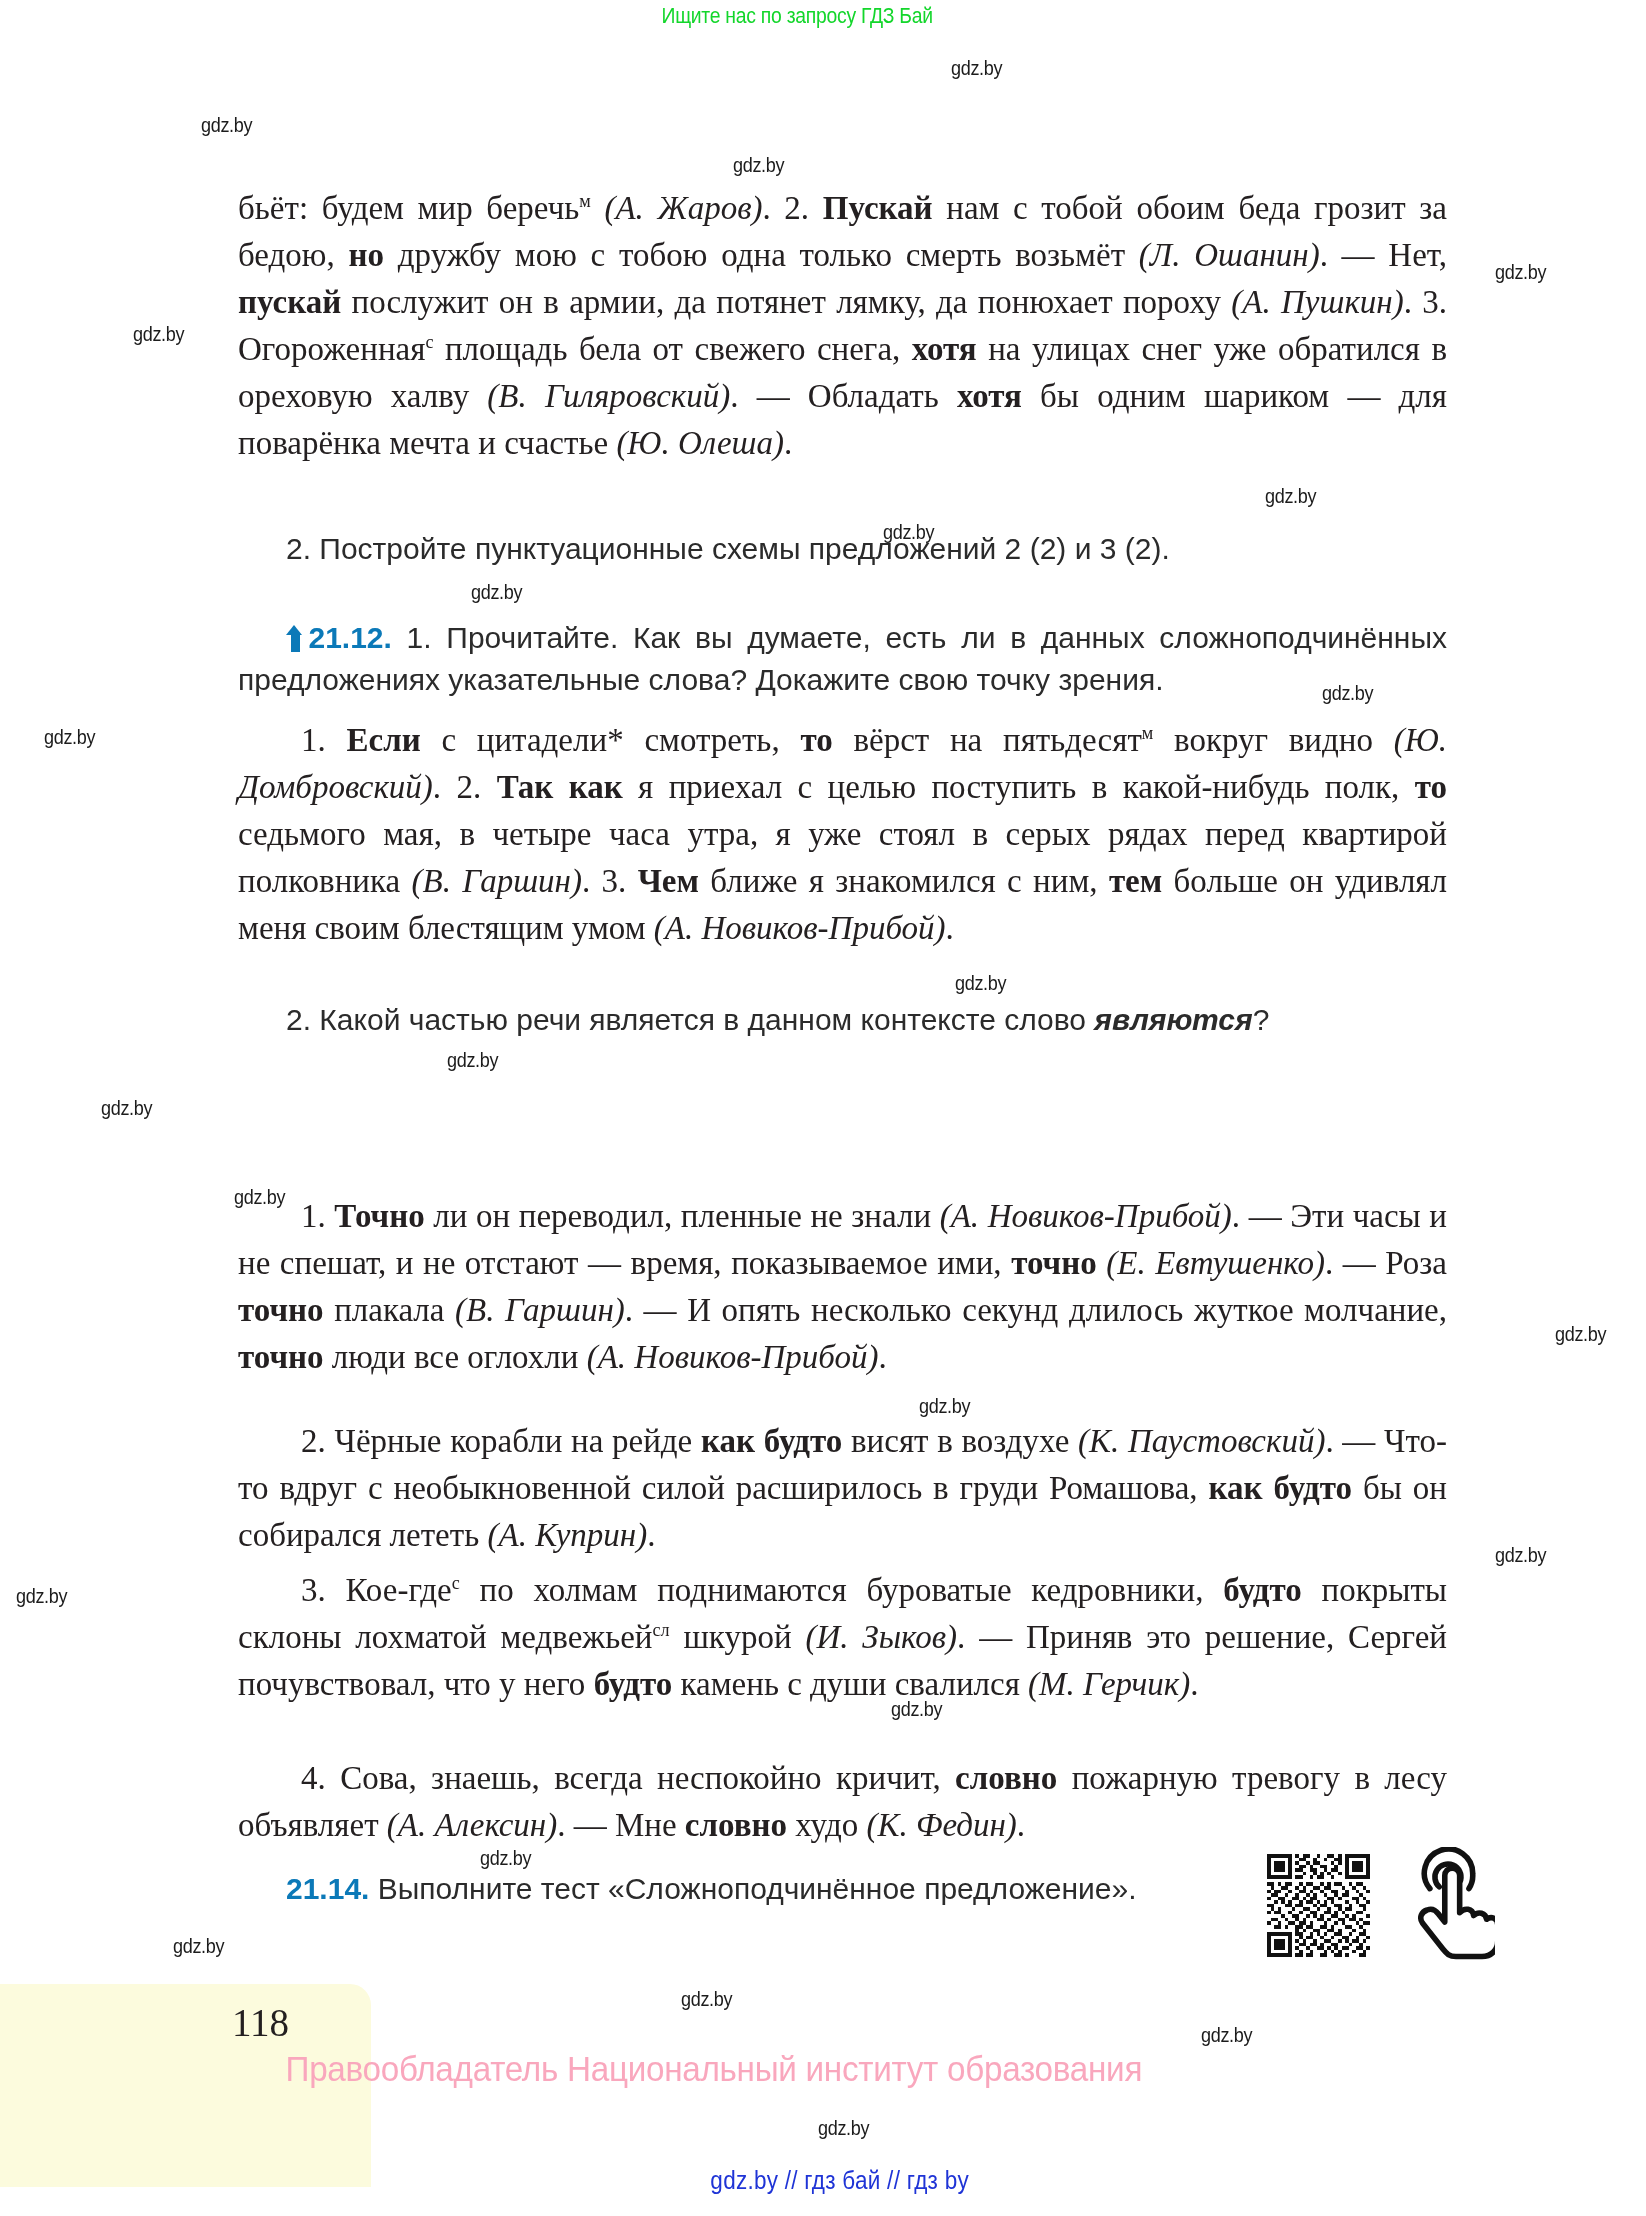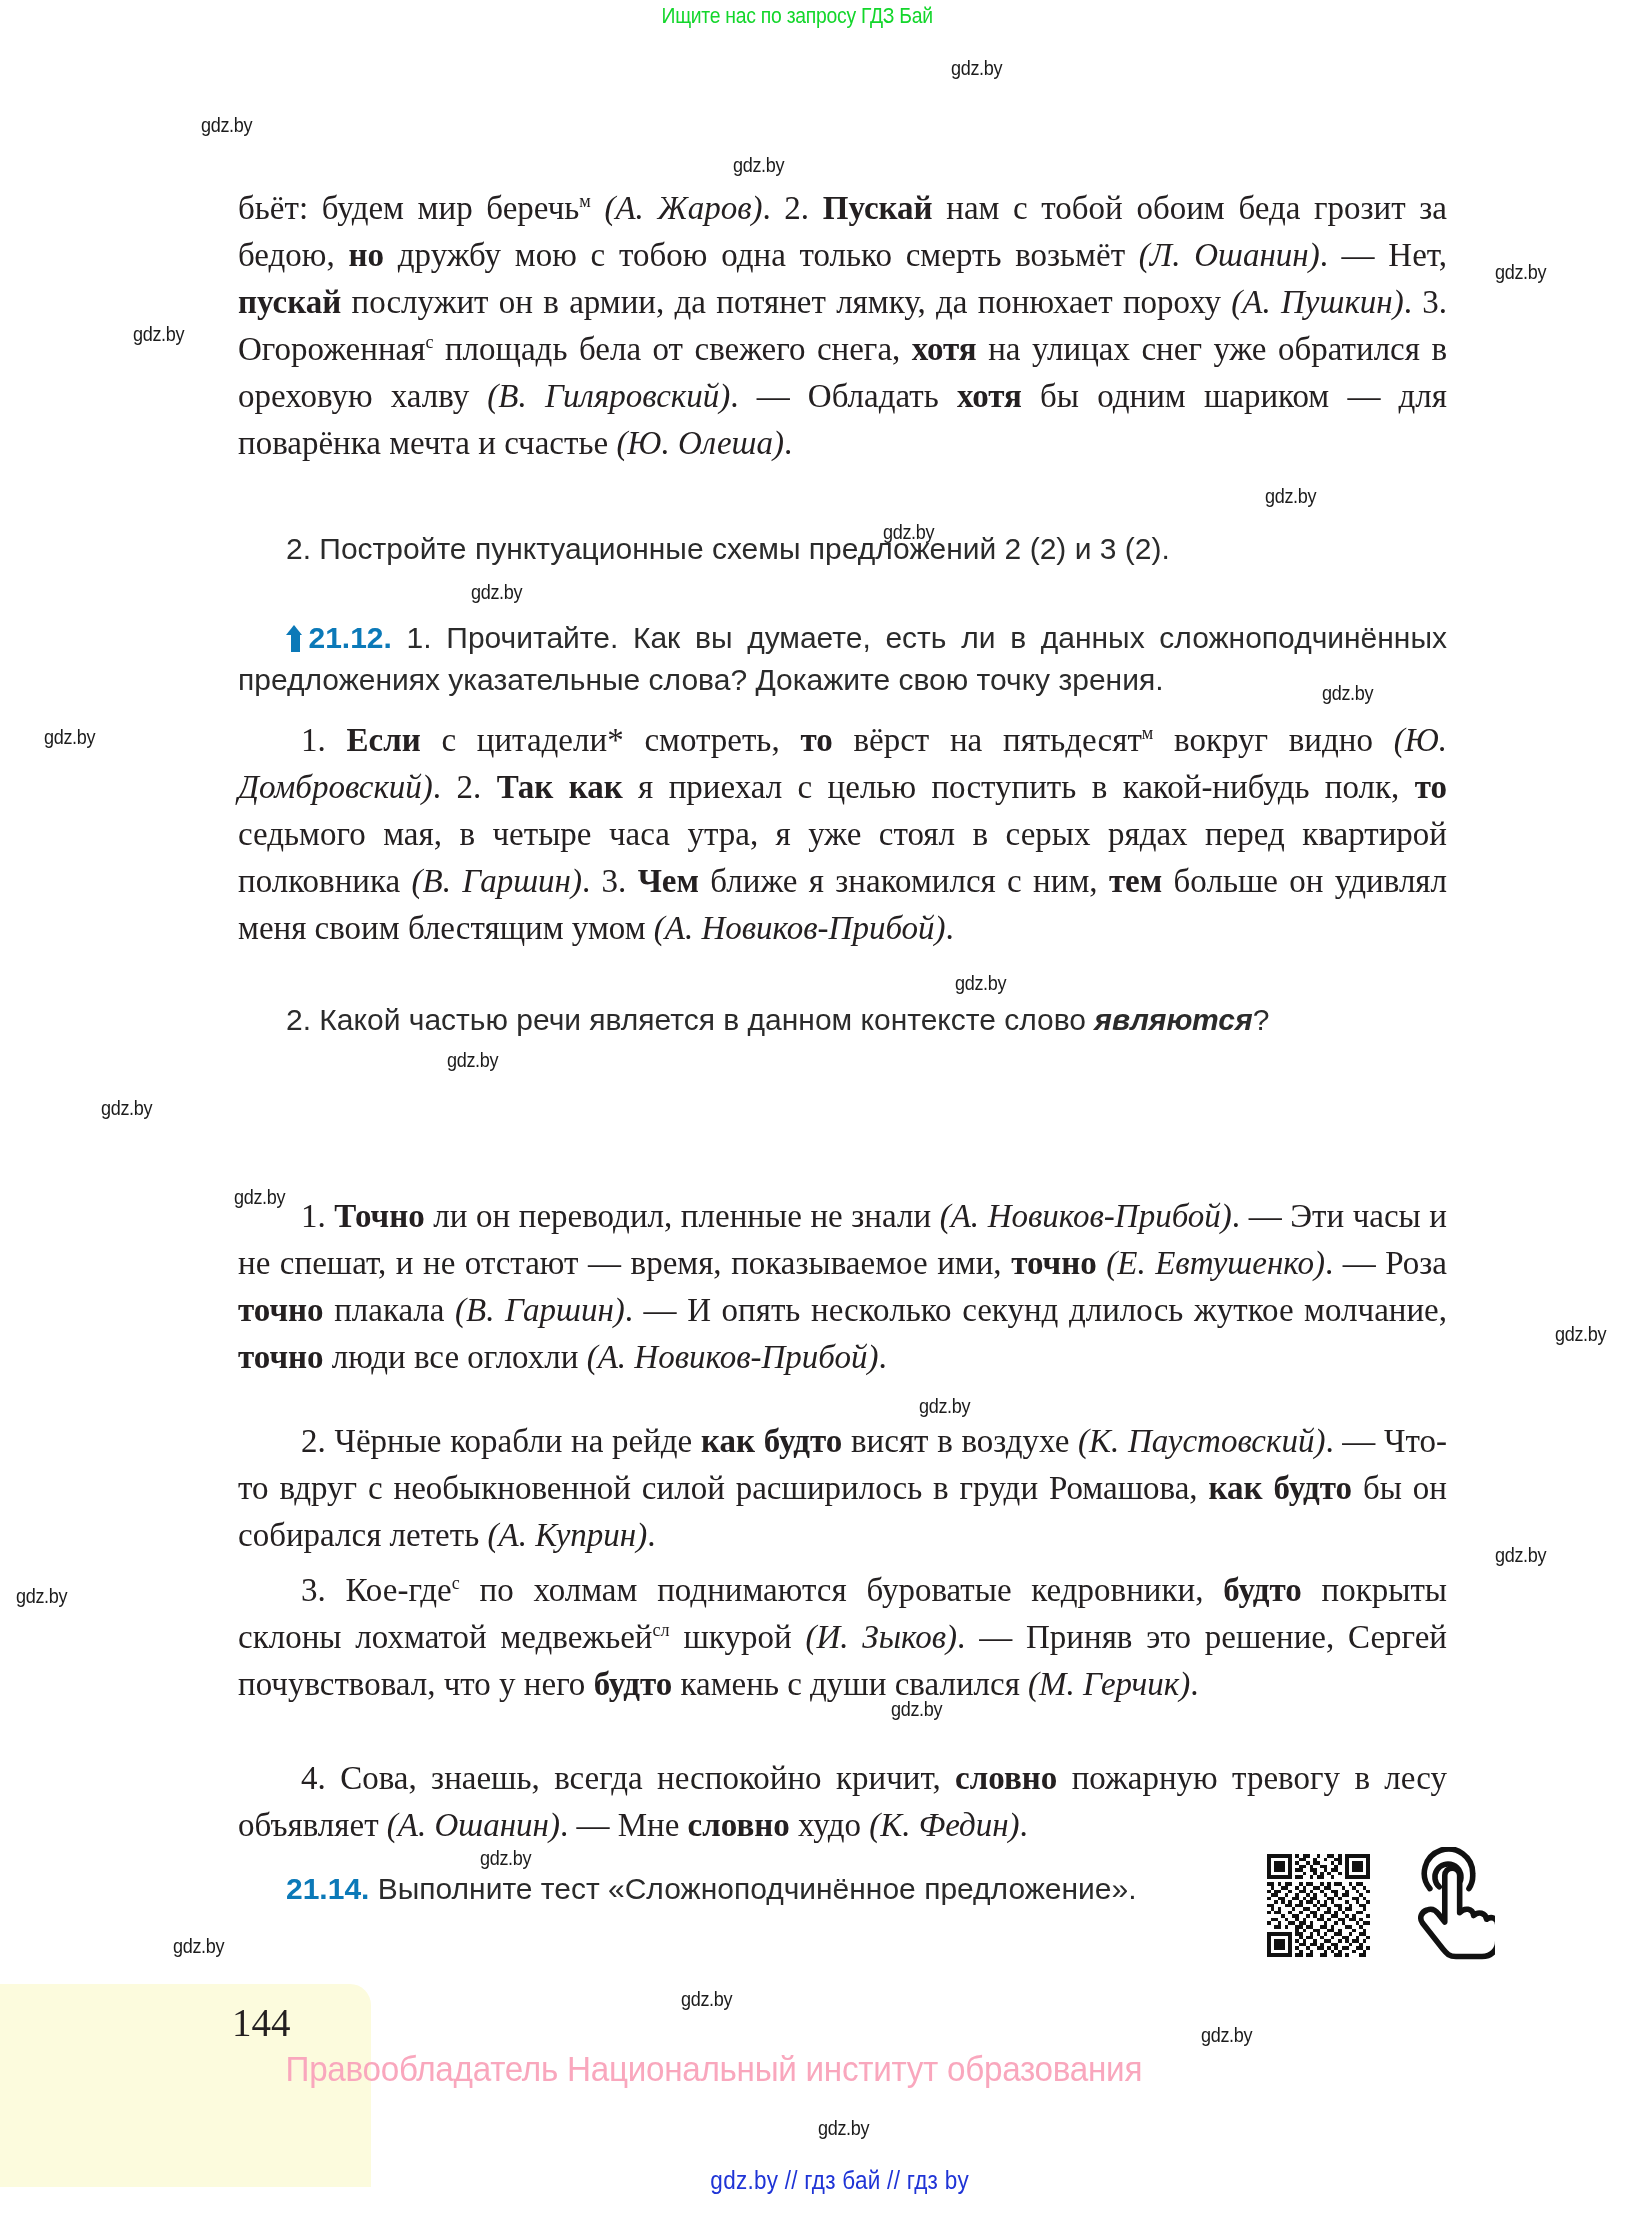--- a/index.html
+++ b/index.html
@@ -138,21 +138,21 @@
 
   <div class="col serif" style="top:1418px;">
     <span class="ind"></span><span>2. Чёрные корабли на рейде <b>как будто</b> висят в воздухе <i>(К. Паустовский)</i>. — Что-то вдруг с необыкновенной силой расширилось в груди Ромашова, <b>как будто</b> бы он собирался лететь <i>(А. Куприн)</i>.</span>
   </div>
 
   <div class="col serif" style="top:1567px;">
     <span class="ind"></span><span>3. Кое-где<sup>с</sup> по холмам поднимаются буроватые кедровники, <b>будто</b> покрыты склоны лохматой медвежьей<sup>сл</sup> шкурой <i>(И. Зыков)</i>. — Приняв это решение, Сергей почувствовал, что у него <b>будто</b> камень с души свалился <i>(М. Герчик)</i>.</span>
   </div>
 
   <div class="col serif" style="top:1755px;">
-    <span class="ind"></span><span>4. Сова, знаешь, всегда неспокойно кричит, <b>словно</b> пожарную тревогу в лесу объявляет <i>(А. Ошанин)</i>. — Мне <b>словно</b> худо <i>(К. Федин)</i>.</span>
+    <span class="ind"></span><span>4. Сова, знаешь, всегда неспокойно кричит, <b>словно</b> пожарную тревогу в лесу объявляет <i>(А. Алексин)</i>. — Мне <b>словно</b> худо <i>(К. Федин)</i>.</span>
   </div>
 
   <div class="col sans" style="top:1868px;width:991px;">
     <span class="ind"></span><span class="exnum">21.14.</span>&nbsp;<span>Выполните тест «Сложноподчинённое предложение».</span>
   </div>
 </div>
 
 <div class="qrwrap">
   <svg width="103" height="103" viewBox="0 0 29 29" shape-rendering="crispEdges">
     <rect width="29" height="29" fill="#ffffff"></rect>
@@ -386,21 +386,21 @@
 <div class="handwrap">
   <svg viewBox="0 0 100 120" width="93" height="113">
     <g fill="none" stroke="#111111" stroke-width="6" stroke-linecap="round" stroke-linejoin="round">
       <path d="M30 44 A26 26 0 1 1 76 28 A26 26 0 0 1 72 44"></path>
       <path d="M40 42 A14 14 0 1 1 63 35"></path>
     </g>
     <path d="M46 30 a8 8 0 0 1 16 0 v40 c5 -6 14 -5 15 3 c5 -5 13 -3 14 4 c5 -4 12 -1 12 6 v17 c0 10 -7 17 -17 17 h-28 c-7 0 -10 -3 -14 -8 l-22 -28 c-4 -6 -1 -12 5 -14 c5 -2 9 0 12 4 l7 9 z" fill="#ffffff" stroke="#111111" stroke-width="6" stroke-linejoin="round"></path>
   </svg>
 </div>
 
-<div class="pagenum">144</div>
+<div class="pagenum">118</div>
 
 <div class="copyright">
   <span>Правообладатель Национальный институт образования</span>
 </div>
 
 <div class="footerlinks">
   <span>gdz.by  //  гдз бай  //  гдз by</span>
 </div>
 
 <div id="wm-layer">

